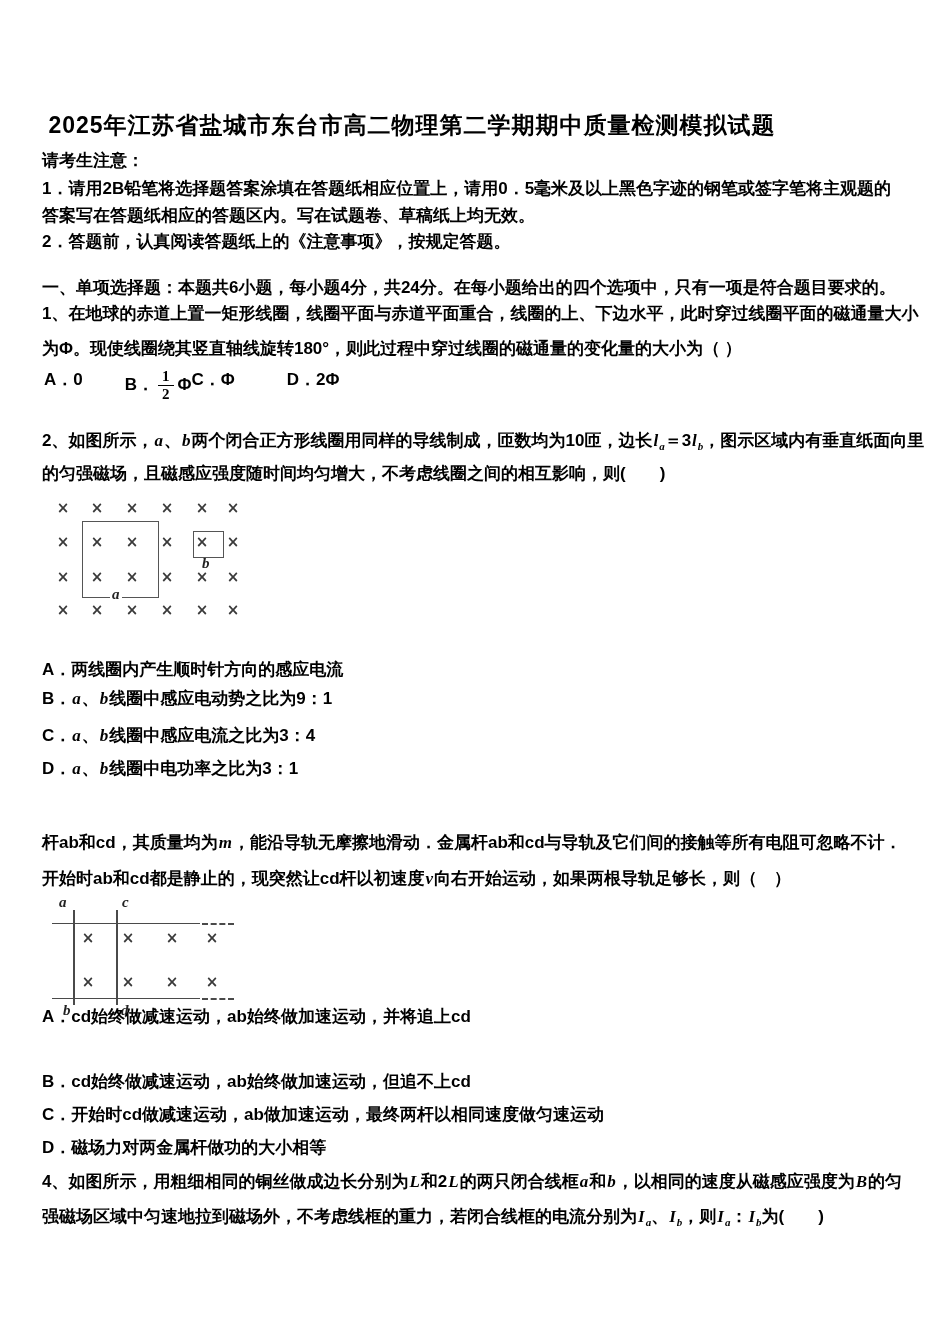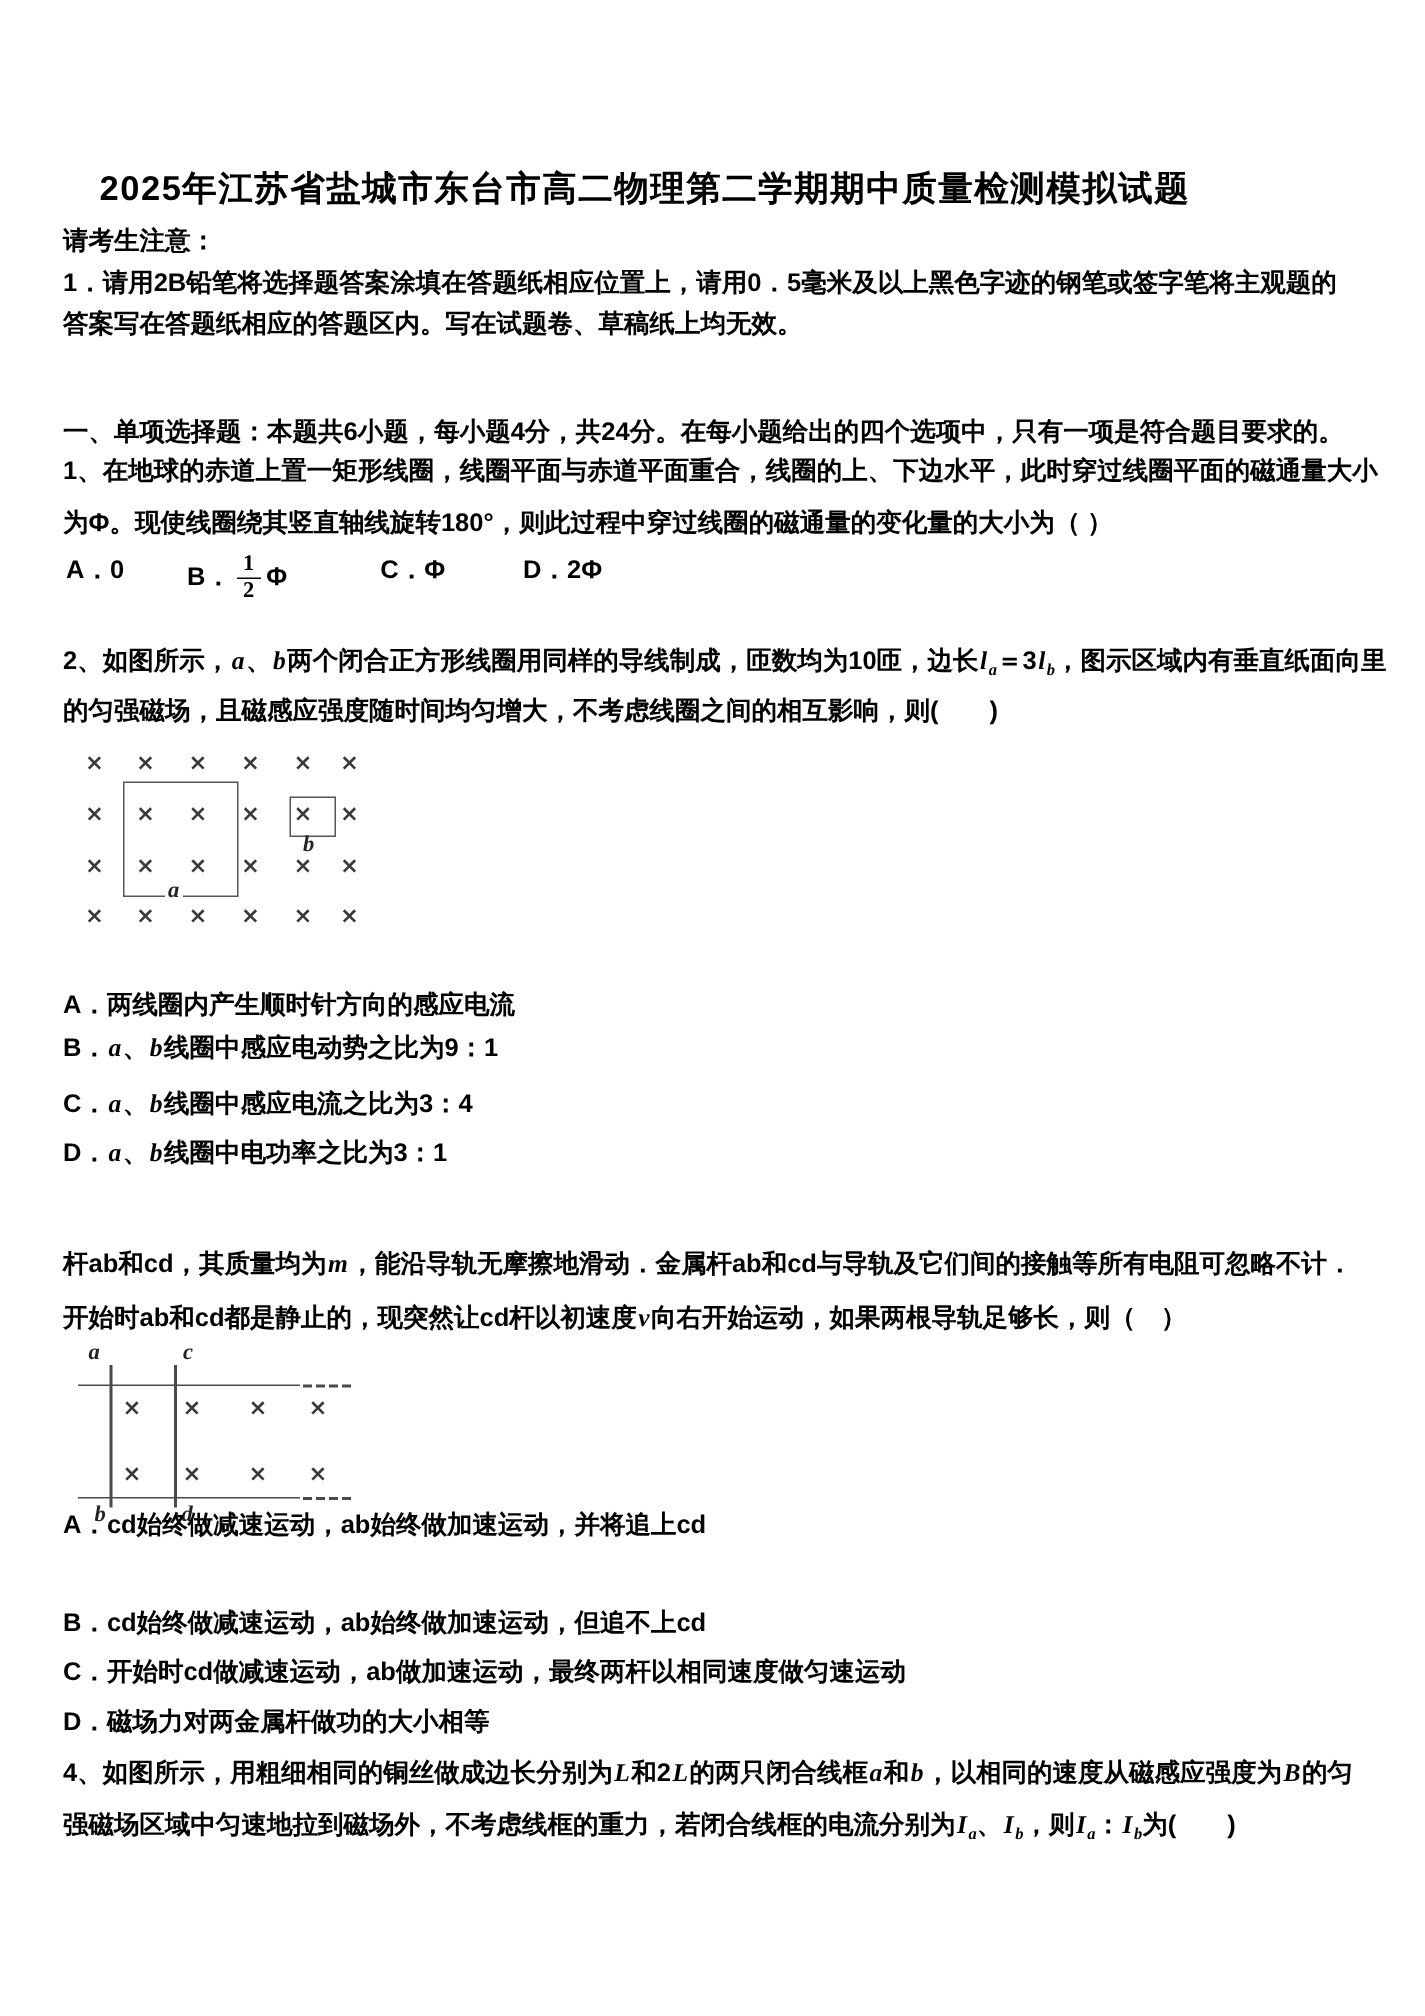--- a/index.html
+++ b/index.html
@@ -1,19 +1,19 @@
 <!DOCTYPE html>
 <html><head>
 <meta charset="utf-8">
 <style>
   html,body{margin:0;padding:0;background:#fff;}
   #page{position:relative;width:950px;height:1344px;background:#ffffff;overflow:hidden;
         font-family:"Liberation Sans","DejaVu Sans",sans-serif;color:#000;}
   .doc-title{position:absolute;top:110px;left:0;width:824px;text-align:center;
-        font-size:23px;font-weight:700;letter-spacing:1px;margin-left:18px;}
+        font-size:23px;font-weight:700;letter-spacing:1px;}
   .line{position:absolute;left:42px;width:870px;font-size:17px;font-weight:600;
         line-height:1.3;white-space:nowrap;}
   .seg-i{font-style:italic;font-weight:700;font-family:"Liberation Serif","DejaVu Serif",serif;padding:0 1px;}
   .seg-sub{font-style:italic;font-weight:700;font-family:"Liberation Serif","DejaVu Serif",serif;
         font-size:11px;vertical-align:-4px;}
   
   .opt-row{position:absolute;left:44px;top:368px;display:flex;height:46px;
         font-size:17px;font-weight:600;}
   .frac{display:inline-block;vertical-align:middle;text-align:center;
         font-family:"Liberation Serif","DejaVu Serif",serif;margin:0 4px;font-weight:600;}
@@ -33,32 +33,33 @@
 </head>
 <body>
 
 <div id="page">
 
   <div class="doc-title">2025年江苏省盐城市东台市高二物理第二学期期中质量检测模拟试题</div>
 
   <div class="line" style="top:150px">请考生注意：</div>
   <div class="line" style="top:178px">1．请用2B铅笔将选择题答案涂填在答题纸相应位置上，请用0．5毫米及以上黑色字迹的钢笔或签字笔将主观题的</div>
   <div class="line" style="top:205px">答案写在答题纸相应的答题区内。写在试题卷、草稿纸上均无效。</div>
+  <div class="line" style="top:231px">2．答题前，认真阅读答题纸上的《注意事项》，按规定答题。</div>
 
   <div class="line" style="top:277px">一、单项选择题：本题共6小题，每小题4分，共24分。在每小题给出的四个选项中，只有一项是符合题目要求的。</div>
 
   <div class="line" style="top:303px">1、在地球的赤道上置一矩形线圈，线圈平面与赤道平面重合，线圈的上、下边水平，此时穿过线圈平面的磁通量大小</div>
   <div class="line" style="top:338px">为Φ。现使线圈绕其竖直轴线旋转180°，则此过程中穿过线圈的磁通量的变化量的大小为（ ）</div>
 
   <div class="opt-row">
     <span style="margin-right:42px">A．0</span>
     <span>
       <span>B．</span><span class="frac"><div class="num">1</div><div class="den">2</div></span><span>Φ</span>
     </span>
-    <span style="margin-left:62px">C．Φ</span>
+    <span style="">C．Φ</span>
     <span style="margin-left:52px">D．2Φ</span>
   </div>
 
   <div class="line" style="top:430px"><span>2、如图所示，</span><span class="seg-i">a</span><span>、</span><span class="seg-i">b</span><span>两个闭合正方形线圈用同样的导线制成，匝数均为10匝，边长</span><span class="seg-i">l</span><span class="seg-sub">a</span><span>＝3</span><span class="seg-i">l</span><span class="seg-sub">b</span><span>，图示区域内有垂直纸面向里</span></div>
   <div class="line" style="top:463px">的匀强磁场，且磁感应强度随时间均匀增大，不考虑线圈之间的相互影响，则(　　)</div>
 
   <div class="figure" style="left:50px;top:498px;width:232px;height:126px;">
     <div id="fig1-grid" style="position:absolute;left:0;top:0;width:100%;height:100%;">
         <span class="cross" style="left: 13px; top: 10px;">×</span>
         <span class="cross" style="left: 47px; top: 10px;">×</span>

